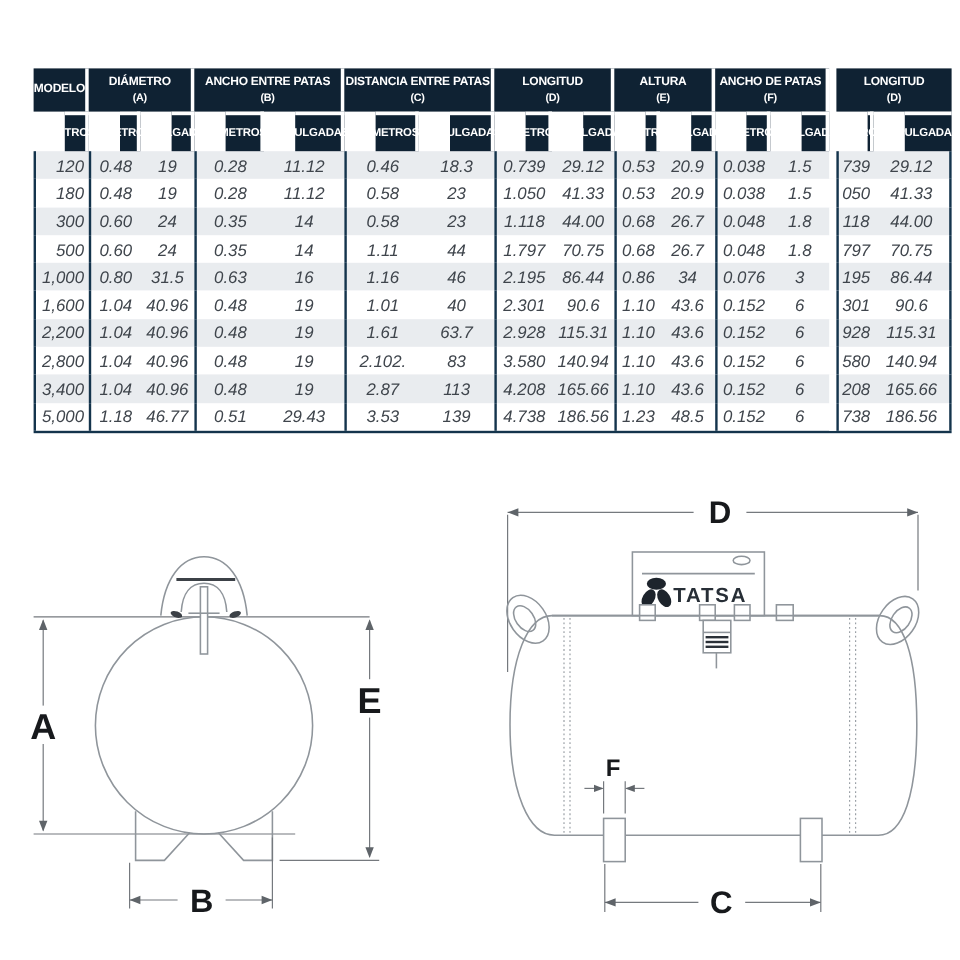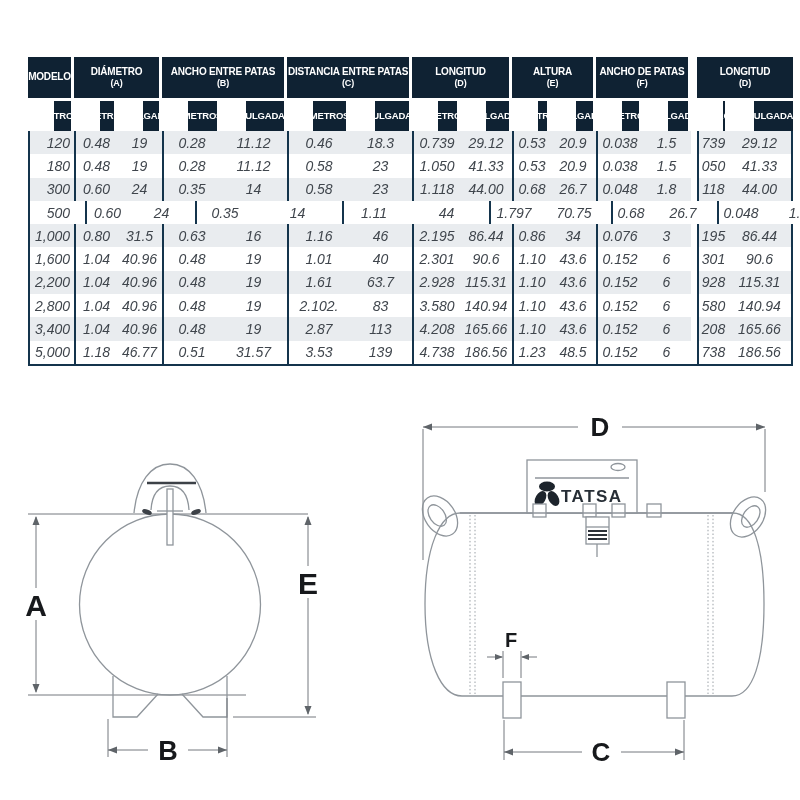--- a/index.html
+++ b/index.html
@@ -2,21 +2,21 @@
 <html><head>
 <meta charset="utf-8">
 <style>
   html,body{margin:0;padding:0;background:#fff;width:800px;height:800px;}
   body{font-family:"Liberation Sans",sans-serif;position:relative;overflow:hidden;}
   #stage{position:absolute;left:0;top:0;width:800px;height:800px;background:#fff;}
 
   
   #spec-table{position:absolute;left:28px;top:57px;width:765px;}
   .trow{display:grid;}
-  .hrow1{height:41px;}
+  .hrow1{height:36px;}
   .hrow2{height:33px;}
   .brow{height:23.3px;font-style:italic;}
   .brow.odd{background:#e9ecef;}
   .brow.last{border-bottom:2.5px solid #14344c;}
   .hcell{background:#0f2233;color:#fff;display:flex;flex-direction:column;
          align-items:center;justify-content:center;text-align:center;
          font-weight:700;line-height:1.25;letter-spacing:-0.2px;box-sizing:border-box;}
   .hcell .t{font-size:10px;}
   .hcell .s{font-size:9px;}
   .hrow1 .hcell{border-right:3px solid #fff;}
@@ -144,21 +144,21 @@
         <div class="bcell gl">1.118</div>
         <div class="bcell">44.00</div>
         <div class="bcell gl">0.68</div>
         <div class="bcell">26.7</div>
         <div class="bcell gl">0.048</div>
         <div class="bcell">1.8</div>
         <div class="bcell gapc"></div>
         <div class="bcell gl">118</div>
         <div class="bcell rR">44.00</div>
       </div>
-      <div class="trow brow" style="grid-template-columns: 46px 43px 45px 58px 67px 62px 63px 48px 52px 38px 46px 46px 49px 6px 31px 65px; gap: 11px;">
+      <div class="trow brow" style="grid-template-columns: 46px 43px 45px 58px 67px 62px 63px 48px 52px 38px 46px 46px 49px 6px 31px 65px;">
         <div class="bcell gl modelo">500</div>
         <div class="bcell gl">0.60</div>
         <div class="bcell">24</div>
         <div class="bcell gl">0.35</div>
         <div class="bcell">14</div>
         <div class="bcell gl">1.11</div>
         <div class="bcell">44</div>
         <div class="bcell gl">1.797</div>
         <div class="bcell">70.75</div>
         <div class="bcell gl">0.68</div>
@@ -257,21 +257,21 @@
         <div class="bcell">6</div>
         <div class="bcell gapc"></div>
         <div class="bcell gl">208</div>
         <div class="bcell rR">165.66</div>
       </div>
       <div class="trow brow last" style="grid-template-columns: 46px 43px 45px 58px 67px 62px 63px 48px 52px 38px 46px 46px 49px 6px 31px 65px;">
         <div class="bcell gl modelo">5,000</div>
         <div class="bcell gl">1.18</div>
         <div class="bcell">46.77</div>
         <div class="bcell gl">0.51</div>
-        <div class="bcell">31.57</div>
+        <div class="bcell">29.43</div>
         <div class="bcell gl">3.53</div>
         <div class="bcell">139</div>
         <div class="bcell gl">4.738</div>
         <div class="bcell">186.56</div>
         <div class="bcell gl">1.23</div>
         <div class="bcell">48.5</div>
         <div class="bcell gl">0.152</div>
         <div class="bcell">6</div>
         <div class="bcell gapc"></div>
         <div class="bcell gl">738</div>

